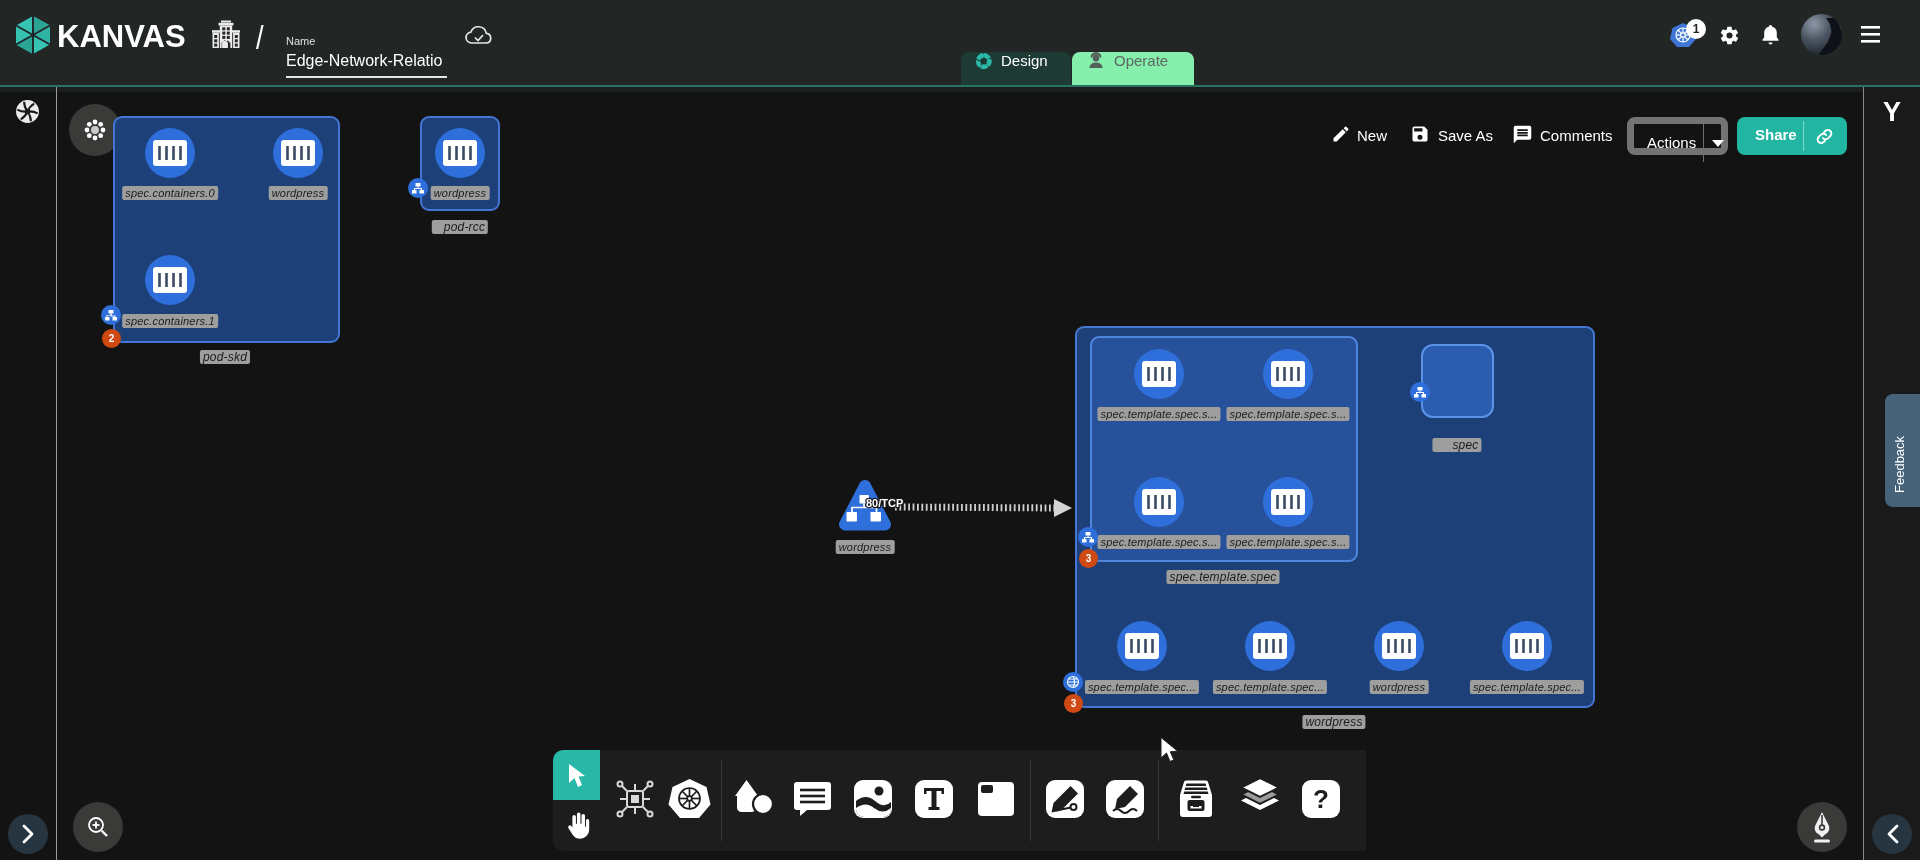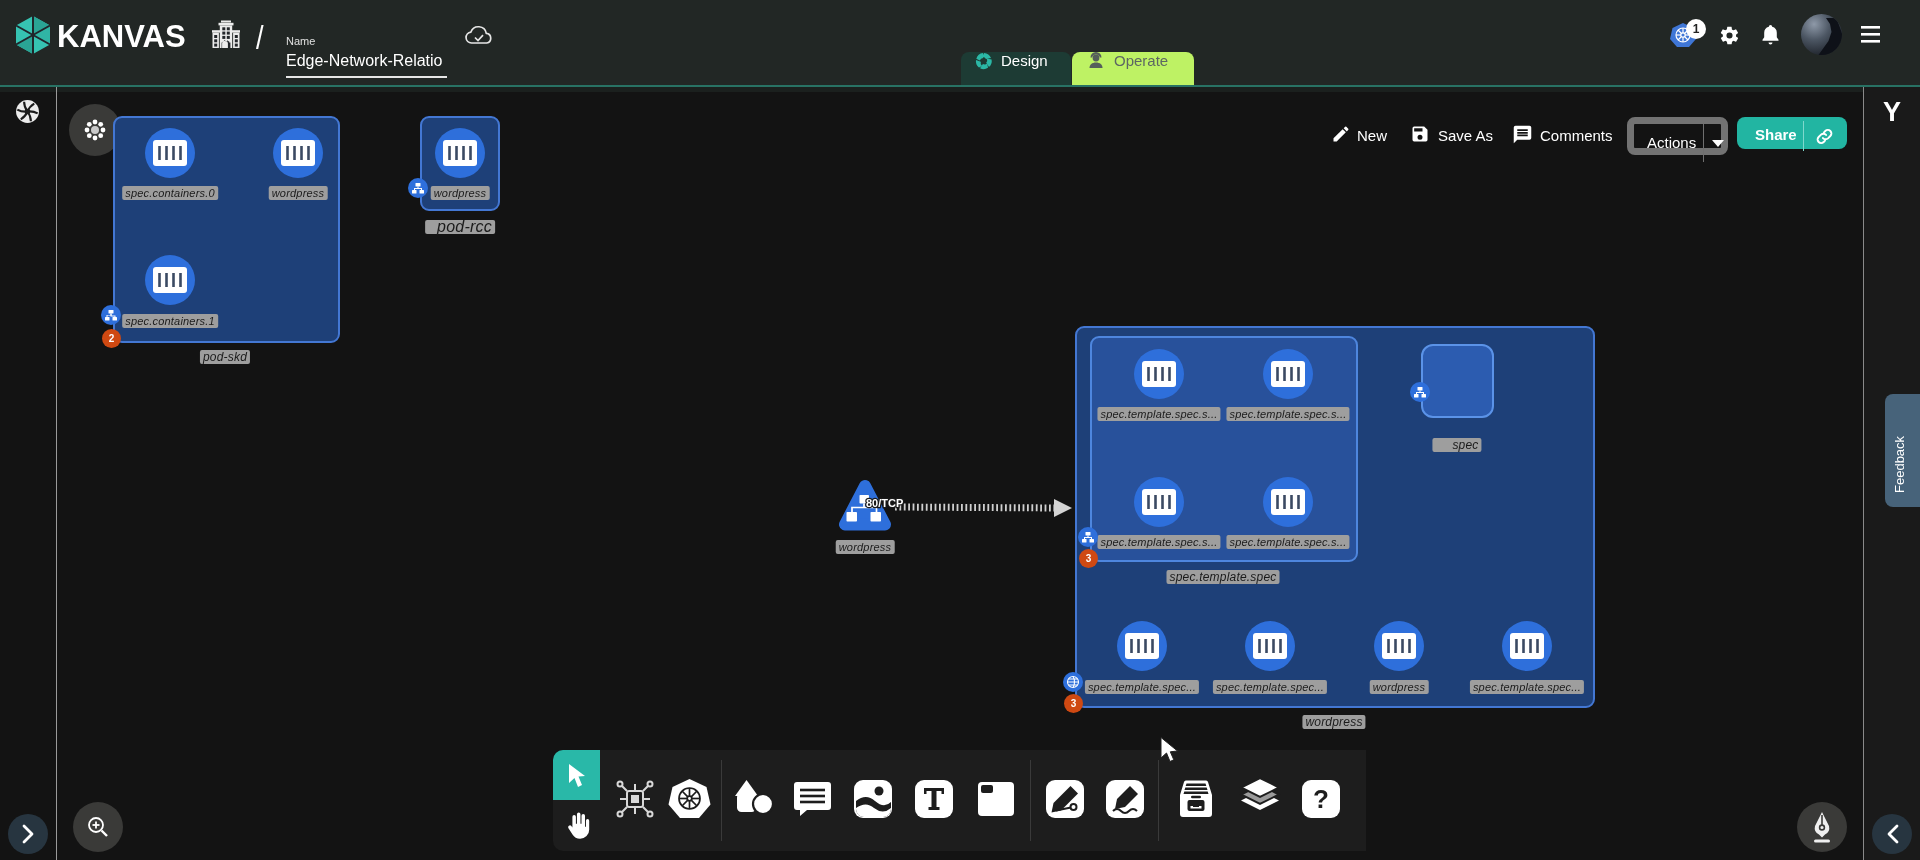--- a/index.html
+++ b/index.html
@@ -11,33 +11,33 @@
   #tealline { position:absolute; left:0; top:85px; width:1920px; height:2px; background:#287264; }
   #kanvas-word { position:absolute; left:57px; top:19px; color:#fff; font-size:31px; font-weight:bold; letter-spacing:0px; }
   #nameblock { position:absolute; left:286px; top:13px; width:161px; }
   #nameblock .lbl { color:#e0e0e0; font-size:11px; font-weight:normal;margin-top:22px; }
   #nameblock .val { color:#fff; font-size:16px; margin-top:5px; white-space:nowrap; }
   #nameblock .under { height:1.5px; background:#e6e6e6; margin-top:6px; width:161px; }
   .slash { position:absolute; left:255px; top:18px; color:#fff; font-size:34px; font-weight:300; transform:scaleX(0.8); }
   
   .tab { position:absolute; top:52px; height:33px; border-radius:8px 8px 0 0; display:flex; align-items:flex-start; }
   #tab-design { left:961px; width:110px; background:#1d3b34; }
-  #tab-operate { left:1072px; width:122px; background:#bef264; }
+  #tab-operate { left:1072px; width:122px; background:#86efac; }
   .tab .txt { font-size:15px; }
   #tab-design .txt { color:#fff; margin-left:8px; }
   #tab-operate .txt { color:#5d6763; margin-left:8px; }
   .tab svg { margin-left:14px; }
   
   
   .r2txt { position:absolute; top:127px; color:#fff; font-size:15px; }
   #actions-btn { position:absolute; left:1627px; top:117px; width:101px; height:38px; border:7px solid #737373; border-radius:8px; color:#fff; font-size:15px; }
   #actions-btn .t { position:absolute; left:13px; top:10px; }
   #actions-btn .div { position:absolute; left:69px; top:0; width:1px; height:38px; background:#6f6f6f; }
   #actions-btn .caret { position:absolute; left:78px; top:16px; width:0; height:0; border-left:6px solid transparent; border-right:6px solid transparent; border-top:7px solid #fff; }
-  #share-btn { position:absolute; left:1737px; top:117px; width:110px; height:32px; background:#22b5a2; border-radius:8px; }
+  #share-btn { position:absolute; left:1737px; top:117px; width:110px; height:38px; background:#22b5a2; border-radius:8px; }
   #share-btn .t { position:absolute; left:18px; top:9px; color:#fff; font-size:15px; font-weight:bold; }
   #share-btn .div { position:absolute; left:66px; top:4px; width:1px; height:30px; background:#7fd8cc; }
   
   #vline-left { position:absolute; left:56px; top:87px; width:1px; height:773px; background:#9a9a9a; }
   #vline-right { position:absolute; left:1863px; top:87px; width:1px; height:773px; background:#8a8a8a; }
   #rightpanel { position:absolute; left:1864px; top:87px; width:56px; height:773px; background:#1a1a1a; }
   #feedback { position:absolute; left:1885px; top:394px; width:35px; height:113px; background:#47637a; border-radius:8px 0 0 8px; }
   #feedback span { position:absolute; left:7px; top:99px; color:#fff; font-size:13px; transform:rotate(-90deg); transform-origin:0 0; white-space:nowrap; }
   
   .circbtn { position:absolute; border-radius:50%; }
@@ -245,21 +245,21 @@
     <circle cx="5.3" cy="16.7" r="2.4"></circle>
       <circle cx="16.7" cy="16.7" r="2.4"></circle>
     <circle cx="11" cy="11" r="4" fill="#c9c9c9"></circle>
   </g>
 </svg>
 
 <div class="group" style="left:113px;top:116px;width:227px;height:227px;"></div>
 <div class="nlabel" style="left:225px;top:350px;font-size:12px;">pod-skd</div>
 
 <div class="group" style="left:420px;top:116px;width:80px;height:95px;"></div>
-<div class="nlabel" style="left:460px;top:220px;font-size:16px;padding-left:12px;">pod-rcc</div>
+<div class="nlabel" style="left:460px;top:220px;font-size:12px;padding-left:12px;">pod-rcc</div>
 
 <div class="group" style="left:1075px;top:326px;width:520px;height:382px;"></div>
 <div class="nlabel" style="left:1334px;top:715px;font-size:12px;">wordpress</div>
 
 <div class="group2" style="left:1090px;top:336px;width:268px;height:226px;"></div>
 <div class="nlabel" style="left:1223px;top:570px;font-size:12px;">spec.template.spec</div>
 
 <div class="abs" style="left:1421px;top:344px;width:73px;height:74px;background:#2c5cb0;border:2px solid #5b93e8;border-radius:12px;"></div>
 <div class="nlabel" style="left:1457px;top:438px;font-size:12px;padding-left:20px;">spec</div>
 

